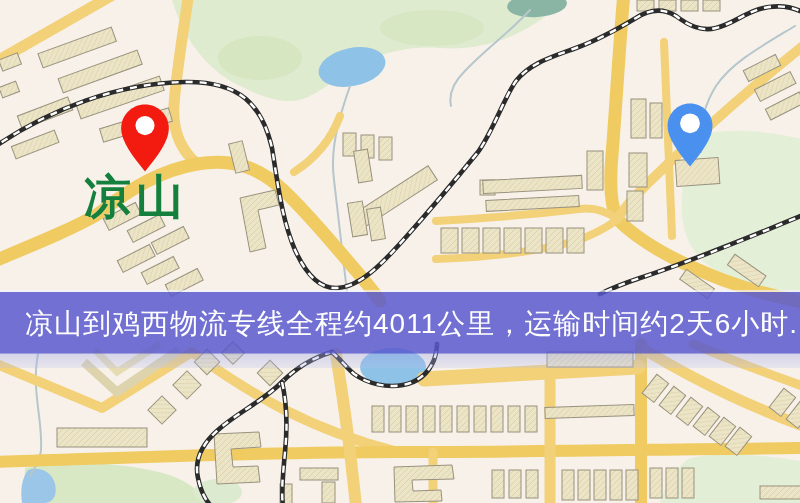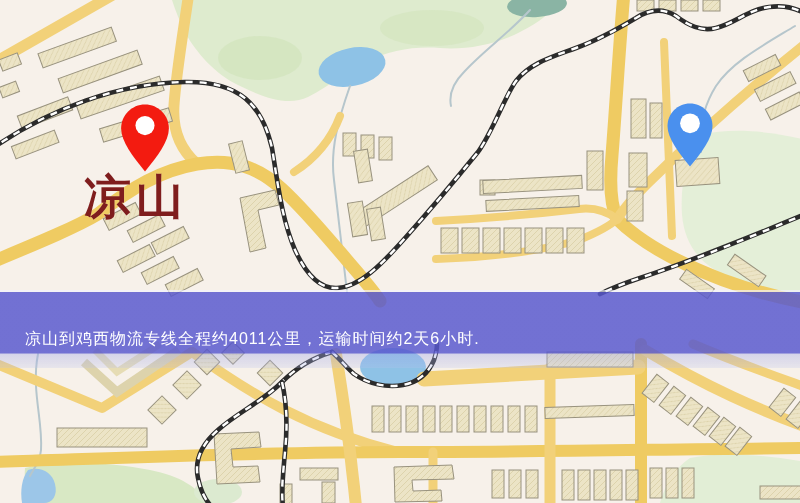--- a/index.html
+++ b/index.html
@@ -14,35 +14,35 @@
   .road2{fill:none;stroke:#efcb62;stroke-linecap:round;stroke-linejoin:round;}
   .stream{fill:none;stroke:#b6c6cc;stroke-width:2;stroke-linecap:round;}
   .bld{fill:url(#bpat);stroke:#98927e;stroke-width:1;}
   .pin{position:absolute;z-index:6;}
   .pin svg{display:block;}
   .city-label{
     position:absolute;z-index:7;font-family:"Liberation Serif",serif;
     font-weight:bold;font-size:47px;line-height:1;letter-spacing:5px;
     text-shadow:0 0 1px rgba(255,255,255,.4);white-space:nowrap;
   }
-  .origin-label{left:84px;top:174px;color:#7f1d1d;}
+  .origin-label{left:84px;top:174px;color:#15803d;}
   .destination-label{left:641px;top:176px;color:#2226d6;}
   .banner{
     position:absolute;z-index:5;left:0;top:290px;width:800px;height:78px;
     background:linear-gradient(to bottom,
       rgba(88,88,206,0.84) 0%,
       rgba(88,88,206,0.84) 80%,
       rgba(160,168,232,0.38) 82%,
       rgba(186,192,238,0.25) 100%);
     border-top:2px solid rgba(255,255,255,0.55);
     box-sizing:border-box;
   }
   .banner-text{
     position:absolute;left:25px;top:13px;
-    color:#ffffff;font-size:16px;letter-spacing:1px;white-space:nowrap;margin-top:24px;
+    color:#ffffff;font-size:28px;letter-spacing:1px;white-space:nowrap;
   }
 </style>
 </head>
 <body>
 
 <div class="screen">
 
   <svg class="map-svg" viewBox="0 0 800 503" aria-hidden="true">
     <defs>
       <pattern id="bpat" width="6" height="6" patternUnits="userSpaceOnUse">

